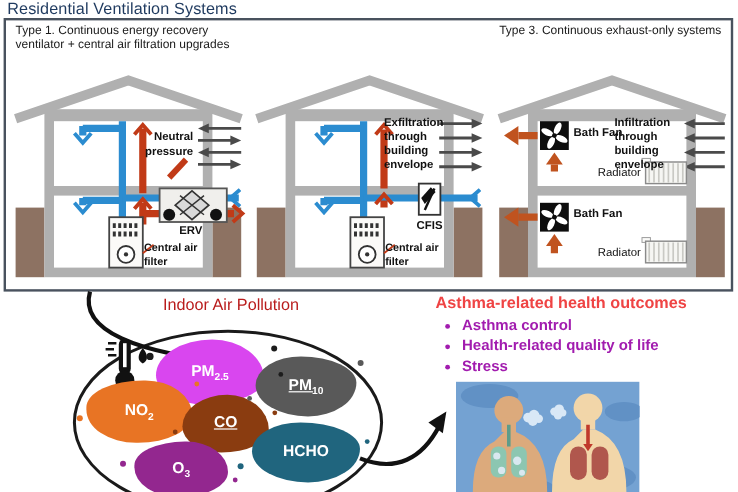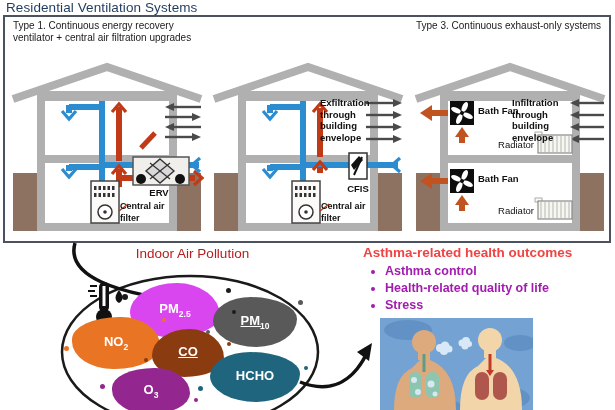--- a/index.html
+++ b/index.html
@@ -106,20 +106,21 @@
         <circle cx="173" cy="118" r="5" fill="#111"></circle>
       </g>
       <g>
         <rect x="84" y="120" width="28" height="42" fill="#fbfaf8" stroke="#444" stroke-width="1.5"></rect>
         <path d="M87,127 H109 M87,134 H109" stroke="#333" stroke-width="4" stroke-dasharray="2.5,2"></path>
         <circle cx="98" cy="151" r="7" fill="#fff" stroke="#333" stroke-width="1.5"></circle>
         <circle cx="98" cy="151" r="1.8" fill="#333"></circle>
       </g>
       <line x1="112" y1="150" x2="121" y2="143" stroke="#c13a17" stroke-width="1.5"></line>
     </svg>
+    <div class="lbl right" style="left:96px;top:92px;width:58px;">Neutral pressure</div>
     <div class="lbl center" style="left:130px;top:170px;width:44px;">ERV</div>
     <div class="lbl" style="left:113px;top:184px;width:58px;font-size:9px;">Central air filter</div>
   </div>
 
   <div class="panel" style="left:203px">
     <svg class="hsvg" width="200" height="178" viewBox="0 0 200 178">
       <g>
         <rect x="6" y="112" width="24" height="58" fill="#8d7262"></rect>
         <rect x="170" y="112" width="24" height="58" fill="#8d7262"></rect>
         <path d="M6,38 L100,6 L194,38" stroke="#b0b0b0" stroke-width="8" fill="none"></path>

